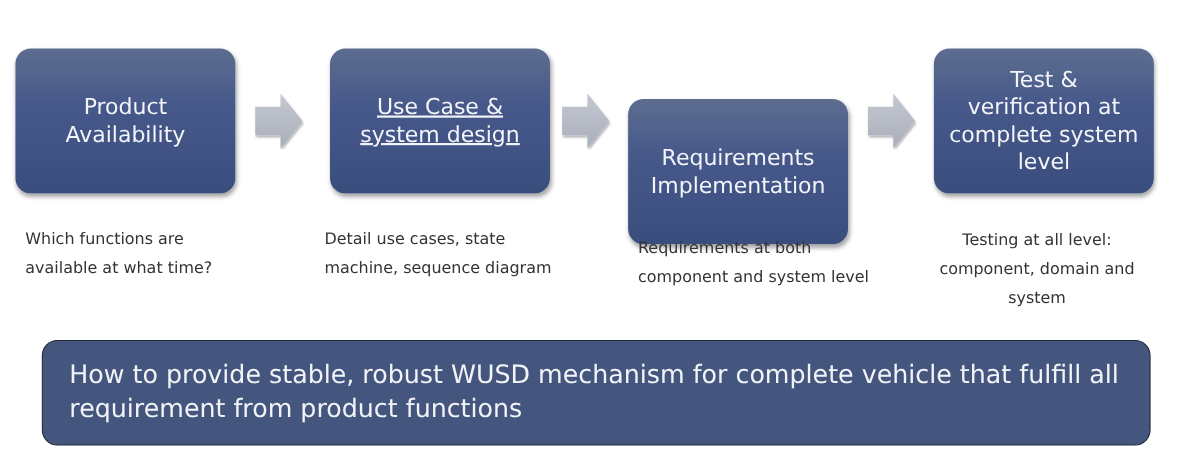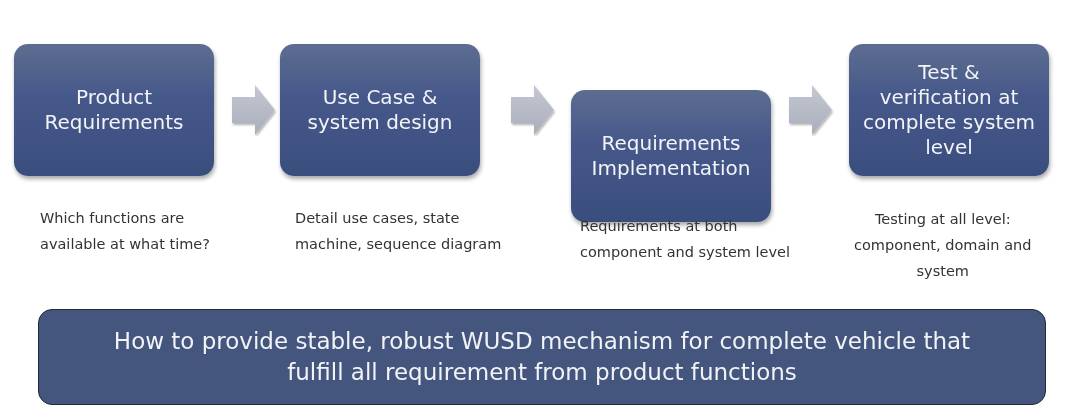--- a/index.html
+++ b/index.html
@@ -13,48 +13,48 @@
       border-radius: 14px;
       background: linear-gradient(to bottom, #5d6d90 0%, #46588a 40%, #3a4e7e 100%);
       box-shadow: 1px 3px 4px rgba(0,0,0,0.35);
       display: flex; align-items: center; justify-content: flex-start;
       text-align: center; color: #f2f4f8;
       font-size: 20px; line-height: 25px; font-weight: normal;
       box-sizing: border-box; padding: 0 12px;
     }
     .box span { display: block; }
     #box-1 { left: 14px; }
-    #box-2 { left: 280px; }
+    #box-2 { left: 300px; text-decoration: underline; }
     #box-3 { left: 571px; margin-top: 46px; }
     #box-4 { left: 849px; }
     .arrow { position: absolute; top: 84px; width: 46px; height: 52px; }
     #arrow-1 { left: 231px; }
     #arrow-2 { left: 510px; }
     #arrow-3 { left: 788px; }
     .desc {
       position: absolute; color: #333333; font-size: 14.5px; line-height: 26px;
       white-space: pre-line;
     }
-    #desc-1 { left: 23px; top: 205px; margin-left: 17px; }
+    #desc-1 { left: 23px; top: 205px; }
     #desc-2 { left: 295px; top: 205px; }
     #desc-3 { left: 580px; top: 213px; }
     #desc-4 { left: 854px; top: 206px; text-align: center; }
     .banner {
       position: absolute; left: 38px; top: 309px; width: 1008px; height: 96px;
       box-sizing: border-box; border: 1.5px solid #222a3a; border-radius: 14px;
       background: #44567e; color: #f1f3f7;
-      display: flex; align-items: center; justify-content: center; text-align: center;
-      font-size: 23px; line-height: 31px; padding: 0 46px;
+      display: flex; align-items: center; justify-content: center; text-align: left;
+      font-size: 23px; line-height: 31px; padding: 0 24px;
     }
   </style>
 </head>
 <body>
 
 <div class="box" id="box-1">
-  <span>Product Requirements</span>
+  <span>Product Availability</span>
 </div>
 <svg class="arrow" id="arrow-1" viewBox="0 0 46 52">
   <defs>
     <linearGradient id="ag" x1="0" y1="0" x2="0" y2="1">
       <stop offset="0" stop-color="#c4c8d1"></stop>
       <stop offset="1" stop-color="#a9aebb"></stop>
     </linearGradient>
     <filter id="as" x="-20%" y="-20%" width="150%" height="150%">
       <feDropShadow dx="1" dy="2" stdDeviation="1.2" flood-color="#000" flood-opacity="0.3"></feDropShadow>
     </filter>

